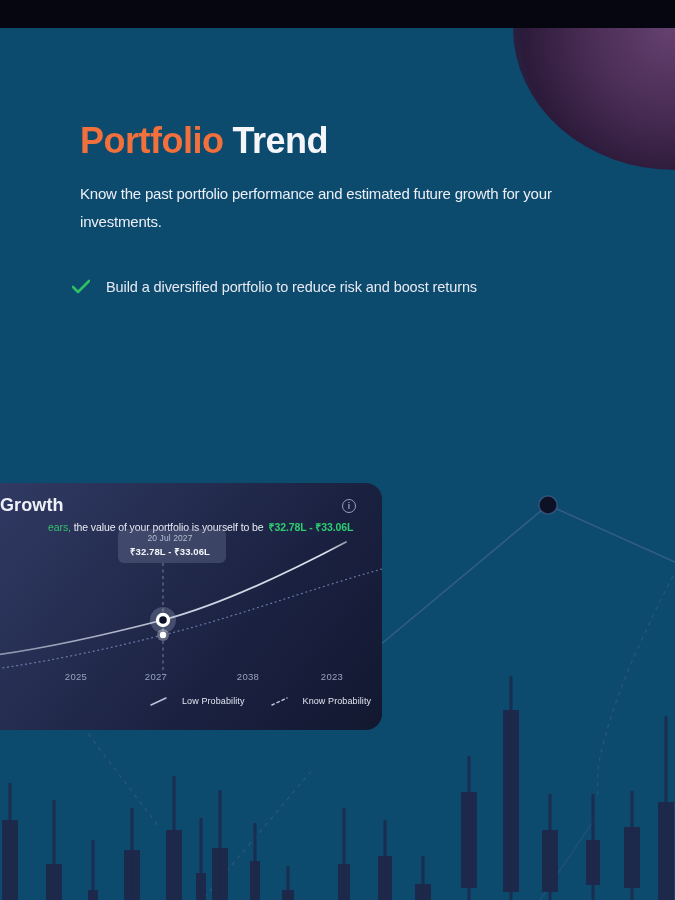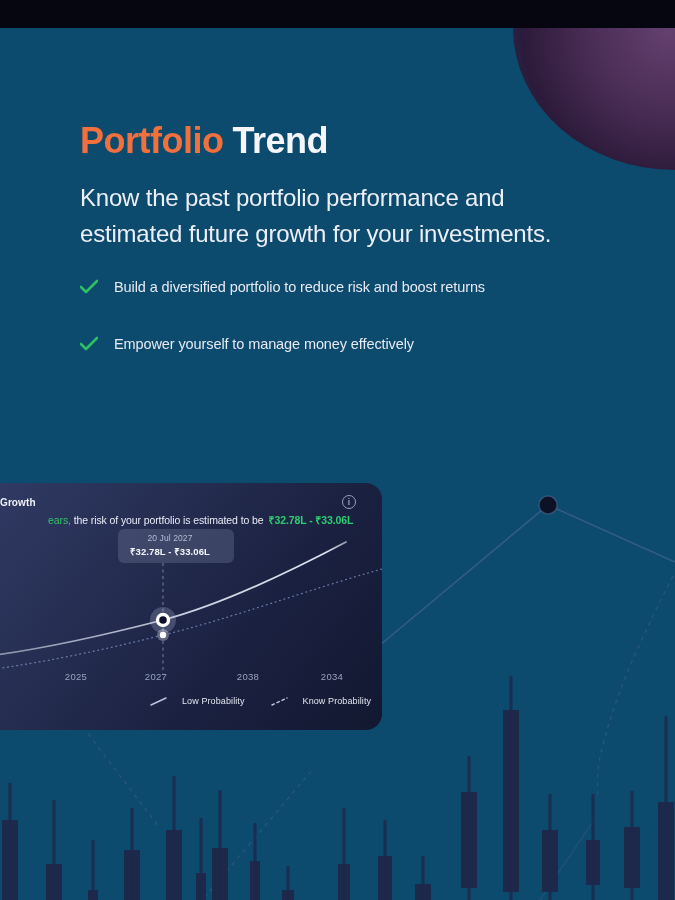--- a/index.html
+++ b/index.html
@@ -14,45 +14,45 @@
   .corner-blob{
     position:absolute;top:0;right:0;width:162px;height:142px;
     border-bottom-left-radius:100% 100%;
     background:radial-gradient(circle at 96% 2%, #64406f 0%, #4a2d55 38%, #2c1a3a 70%, rgba(16,18,36,0) 100%);
   }
   .bg-svg{position:absolute;left:0;top:0;}
   
   .hero{position:absolute;left:80px;top:92px;width:520px;}
   .hero h1{margin:0;font-size:36px;font-weight:700;letter-spacing:-0.5px;color:#f5f6fa;}
   .hero h1 .accent{color:#f2703b;margin-right:9px;}
-  .hero p{margin:18px 0 0 0;font-size:24px;line-height:36px;font-weight:500;color:#eceff6;letter-spacing:-0.2px;}
+  .hero p{margin:18px 0 0 0;font-size:15px;line-height:28px;font-weight:500;color:#eceff6;letter-spacing:-0.2px;}
   
-  .benefits{position:absolute;left:80px;top:249px;width:540px;}
+  .benefits{position:absolute;left:72px;top:249px;width:540px;}
   .benefit{display:flex;align-items:flex-start;margin-bottom:37px;}
   .benefit svg{flex:0 0 auto;margin:2px 16px 0 0;}
   .benefit span{font-size:14.5px;font-weight:500;color:#e7eaf2;letter-spacing:-0.1px;line-height:20px;}
   
   .card{
     position:absolute;left:-20px;top:455px;width:402px;height:247px;
     border-radius:16px;overflow:hidden;
     background:linear-gradient(128deg,#313b64 0%,#252d51 35%,#1a2140 65%,#131830 100%);
   }
   .card-header{display:flex;justify-content:space-between;align-items:center;padding:12px 26px 0 20px;}
-  .card-title{font-size:10px;font-weight:700;color:#eef1f8;letter-spacing:0.1px;}
+  .card-title{font-size:18px;font-weight:700;color:#eef1f8;letter-spacing:0.1px;}
   .info-btn{
     width:14px;height:14px;border:1.4px solid #96a0ba;border-radius:50%;
     color:#96a0ba;font-size:8.5px;font-weight:700;line-height:13px;text-align:center;
     cursor:pointer;box-sizing:border-box;
   }
   .card-sub{padding-left:20px;margin-top:4px;font-size:10.5px;letter-spacing:-0.1px;white-space:nowrap;color:#e8ebf4;}
   .card-sub .green{color:#34c06c;font-weight:500;padding-left:48px;}
   .card-sub .value{color:#2ecc71;font-weight:700;margin-left:5px;}
   .chart-svg{position:absolute;left:0;top:40px;}
   .tooltip{
-    position:absolute;left:138px;top:46px;width:104px;padding:4px 12px 5px 0;
+    position:absolute;left:138px;top:46px;width:104px;padding:4px 4px 5px 0;
     background:rgba(132,142,172,0.28);border-radius:6px;text-align:center;
   }
   .tooltip .t-date{font-size:8.5px;color:#b4bcd2;letter-spacing:0.1px;}
   .tooltip .t-range{font-size:9.5px;font-weight:700;color:#f4f6fb;margin-top:2px;letter-spacing:0.1px;}
   .x-axis{position:absolute;left:0;top:188px;width:402px;height:14px;}
   .x-axis span{position:absolute;transform:translateX(-50%);font-size:9.5px;color:#99a3bd;letter-spacing:0.3px;}
   .legend{position:absolute;left:170px;top:213px;display:flex;gap:26px;align-items:center;}
   .legend .item{display:flex;align-items:center;gap:14px;}
   .legend .item span{font-size:9px;color:#e2e6f0;letter-spacing:0.1px;}
 </style>
@@ -122,34 +122,28 @@
     <p>Know the past portfolio performance and estimated future growth for your investments.</p>
   </div>
 
   <div class="benefits">
       <div class="benefit">
         <svg width="18" height="15" viewBox="0 0 18 15">
           <polyline points="1,8 6,13 17,2" fill="none" stroke="#2FBF63" stroke-width="2.6" stroke-linecap="round" stroke-linejoin="round"></polyline>
         </svg>
         <span>Build a diversified portfolio to reduce risk and boost returns</span>
       </div>
-      <div class="benefit">
-        <svg width="18" height="15" viewBox="0 0 18 15">
-          <polyline points="1,8 6,13 17,2" fill="none" stroke="#2FBF63" stroke-width="2.6" stroke-linecap="round" stroke-linejoin="round"></polyline>
-        </svg>
-        <span>Empower yourself to manage money effectively</span>
-      </div>
     </div>
 
   <div class="card">
     <div class="card-header">
       <span class="card-title">Growth</span>
       <span class="info-btn">i</span>
     </div>
-    <div class="card-sub"><span class="green">ears,</span><span> the risk of your portfolio is estimated to be</span><span class="value">₹32.78L - ₹33.06L</span></div>
+    <div class="card-sub"><span class="green">ears,</span><span> the value of your portfolio is yourself to be</span><span class="value">₹32.78L - ₹33.06L</span></div>
 
     <svg class="chart-svg" width="402" height="172" viewBox="0 0 402 172">
       <defs>
         <linearGradient id="fadeSolid" gradientUnits="userSpaceOnUse" x1="0" y1="0" x2="402" y2="0">
           <stop offset="0" stop-color="#e1e8f8" stop-opacity="0.5"></stop>
           <stop offset="0.55" stop-color="#ebf0fc" stop-opacity="0.85"></stop>
           <stop offset="0.86" stop-color="#f0f4ff" stop-opacity="0.9"></stop>
           <stop offset="1" stop-color="#f0f4ff" stop-opacity="0"></stop>
         </linearGradient>
       </defs>
@@ -169,21 +163,21 @@
 
     <div class="tooltip">
       <div class="t-date">20 Jul 2027</div>
       <div class="t-range">₹32.78L - ₹33.06L</div>
     </div>
 
     <div class="x-axis">
         <span style="left: 96px;">2025</span>
         <span style="left: 176px;">2027</span>
         <span style="left: 268px;">2038</span>
-        <span style="left: 352px;">2034</span>
+        <span style="left: 352px;">2023</span>
       </div>
     <div class="legend">
         <div class="item">
           <svg width="18" height="10" viewBox="0 0 18 10">
             <line x1="1" y1="9" x2="16" y2="2" stroke="rgba(215,224,244,0.85)" stroke-width="1.5" stroke-linecap="round"></line>
           </svg>
           <span>Low Probability</span>
         </div>
         <div class="item">
           <svg width="18" height="10" viewBox="0 0 18 10">

